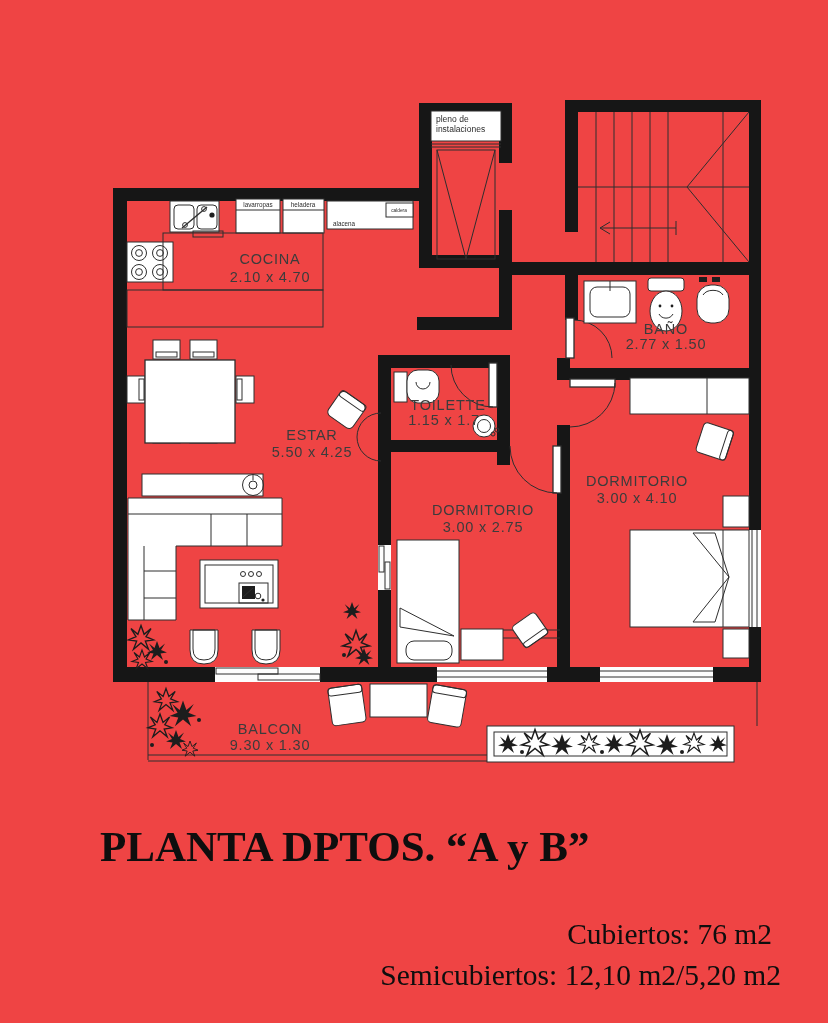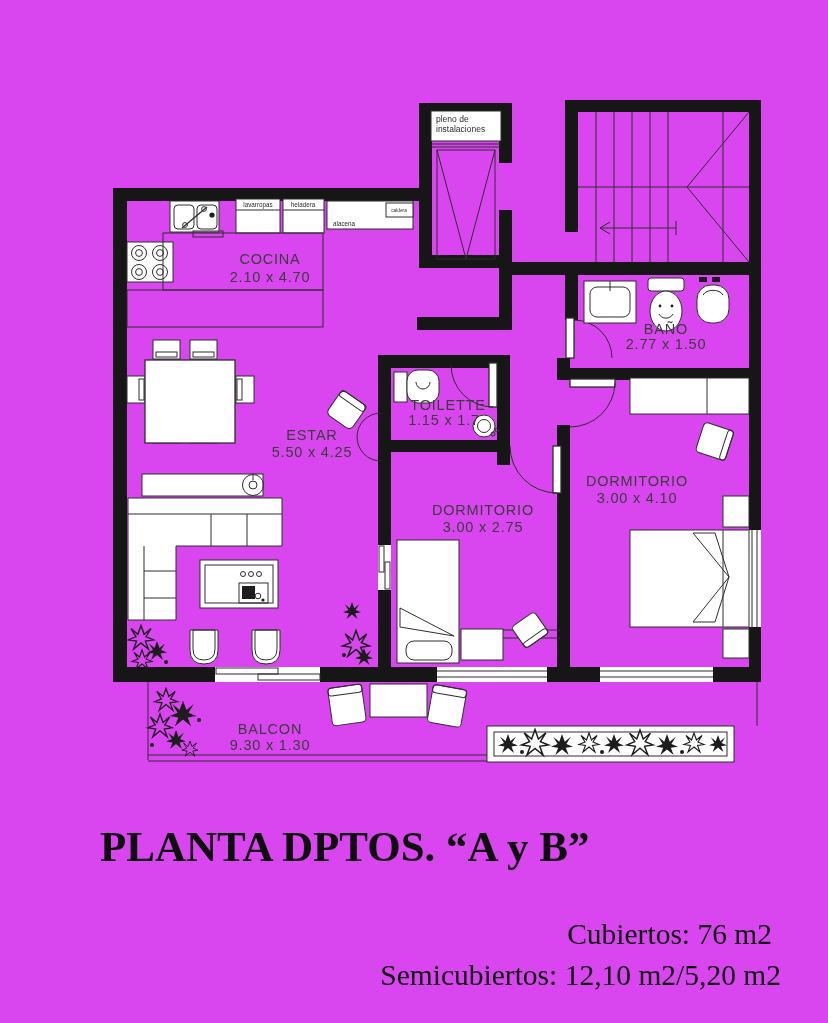--- a/index.html
+++ b/index.html
@@ -1,16 +1,16 @@
 <!DOCTYPE html>
 <html><head>
 <meta charset="utf-8">
 <style>
   html,body{margin:0;padding:0;background:#ffffff;}
-  #page{position:relative;width:828px;height:1023px;background:#d946ef;overflow:hidden;
+  #page{position:relative;width:828px;height:1023px;background:#ef4444;overflow:hidden;
         font-family:"Liberation Sans",sans-serif;}
   svg text{font-family:"Liberation Sans",sans-serif;}
   .wall{fill:#161616;}
   .s{stroke:#2e2e2e;stroke-width:1.3;fill:none;}
   .sf{stroke:#2e2e2e;stroke-width:1.3;fill:#ffffff;}
   .thin{stroke-width:1;}
   .rl{font-size:14.5px;fill:#3c3c3c;text-anchor:middle;letter-spacing:.8px;}
   .tiny{font-size:6.3px;fill:#2b2b2b;}
   .tiny2{font-size:4.8px;fill:#2b2b2b;}
   .pleno{font-size:8.5px;fill:#2b2b2b;}

